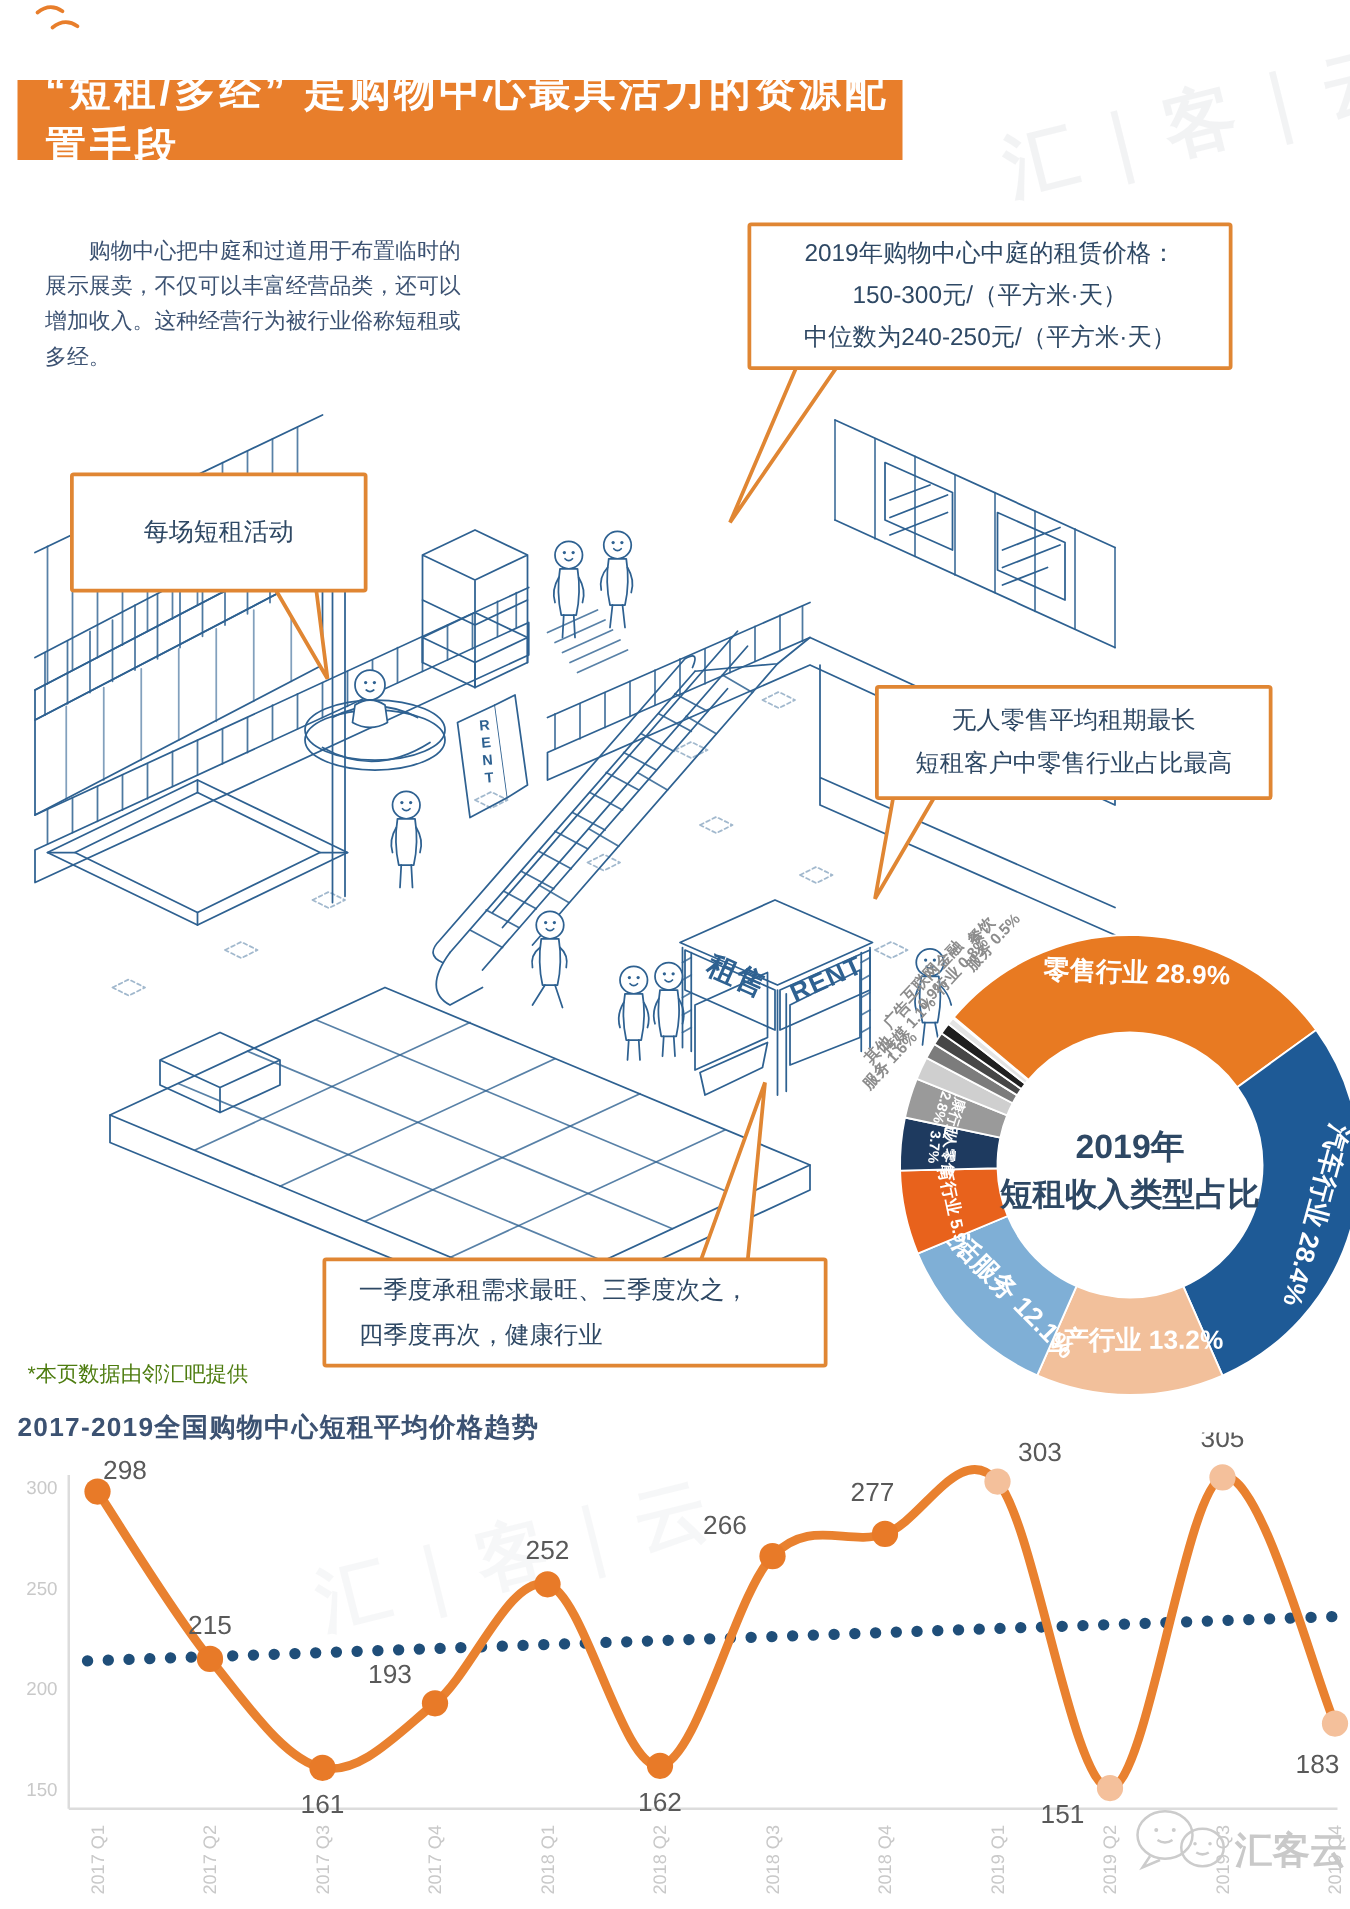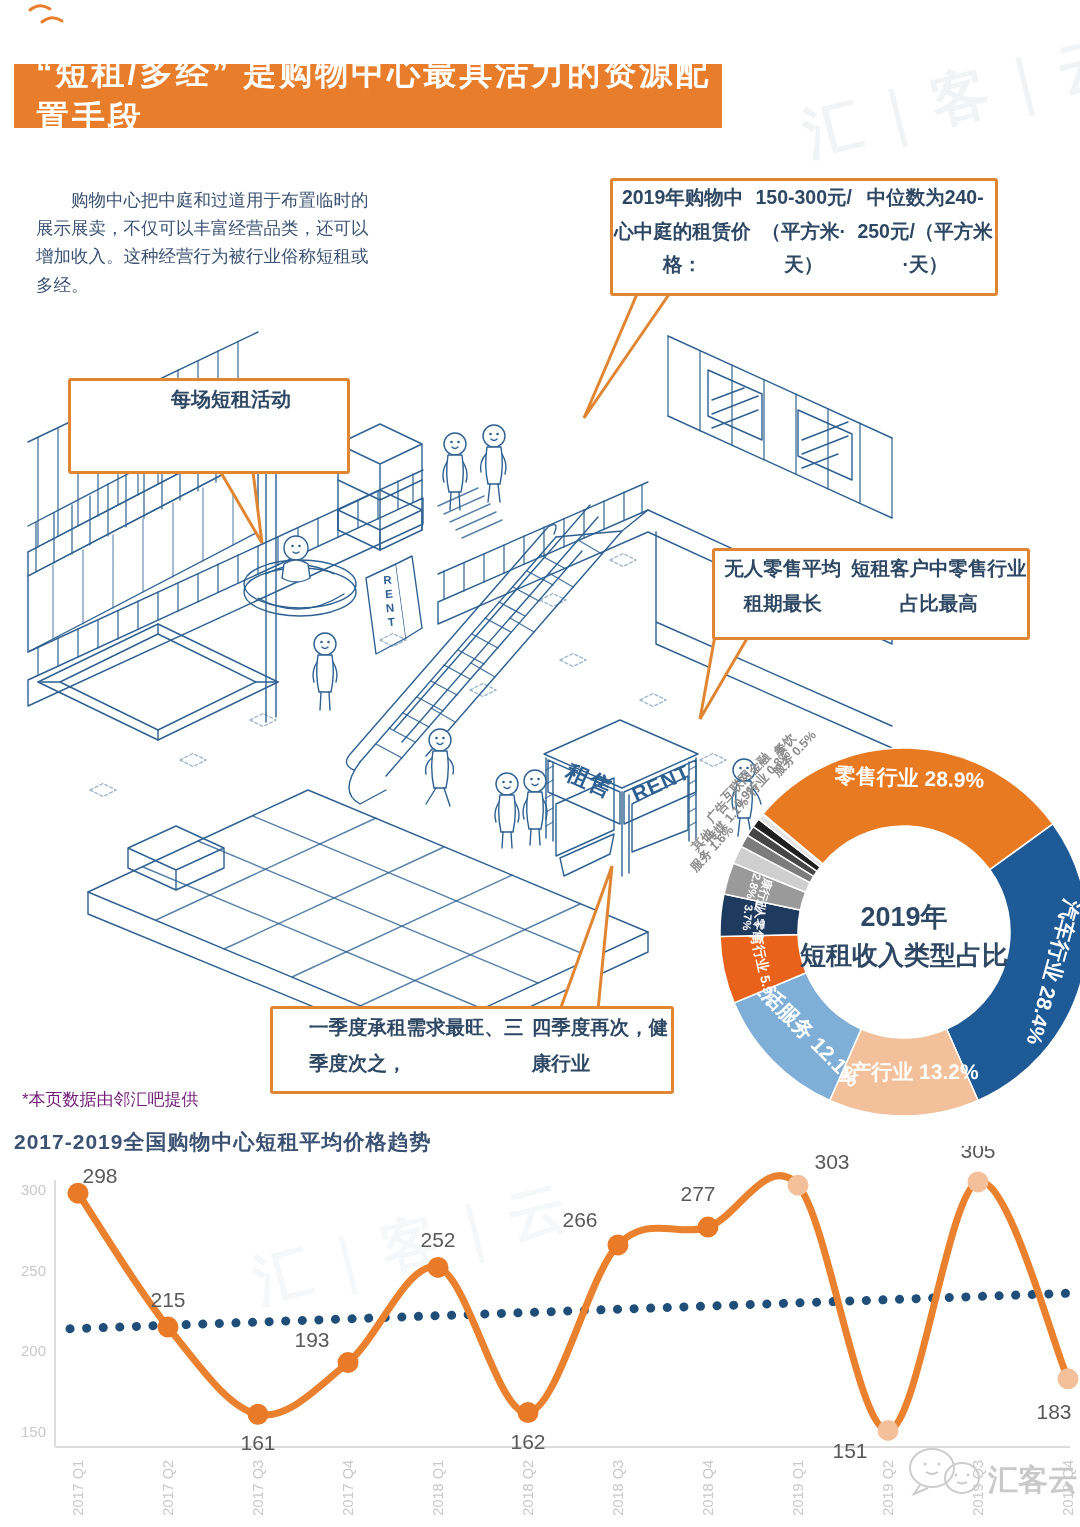--- a/index.html
+++ b/index.html
@@ -5,28 +5,28 @@
   html,body{margin:0;padding:0;background:#fff;}
   .page{position:relative;width:1080px;height:1527px;background:#fff;overflow:hidden;
         font-family:"Liberation Sans","DejaVu Sans",sans-serif;color:#2E4864;}
   .abs{position:absolute;}
   .banner{left:14px;top:64px;width:708px;height:64px;background:#E87E2B;color:#fff;
           font-size:33px;font-weight:bold;letter-spacing:3px;display:flex;align-items:center;
           padding-left:22px;box-sizing:border-box;z-index:3;}
   .intro{left:36px;top:168px;width:340px;font-size:17.5px;line-height:1.62;color:#3C5272;
          text-indent:2em;font-weight:400;z-index:3;}
   .callout{position:absolute;background:#fff;border:3.5px solid #E08633;border-radius:3px;
-           color:#2E4864;font-weight:bold;z-index:5;display:flex;flex-direction:row;justify-content:center;margin-left:12px;}
+           color:#2E4864;font-weight:normal;z-index:5;display:flex;flex-direction:column;justify-content:center;}
   .co-center{text-align:center;}
   #callout-price{left:598px;top:178px;width:382px;height:112px;font-size:19.5px;line-height:1.72;}
-  #callout-duration{left:56px;top:378px;width:232px;height:90px;font-size:20px;line-height:1.85;padding-left:44px;}
+  #callout-duration{left:56px;top:378px;width:232px;height:90px;font-size:20px;line-height:1.85;}
   #callout-retail{left:700px;top:548px;width:312px;height:86px;font-size:19.5px;line-height:1.8;}
   #callout-season{left:258px;top:1006px;width:404px;height:88px;font-size:19.5px;line-height:1.85;
-                  padding-left:36px;box-sizing:border-box;}
-  .footnote{left:22px;top:1088px;font-size:17px;color:#701a75;font-weight:500;z-index:3;}
+                  padding-left:26px;box-sizing:border-box;}
+  .footnote{left:22px;top:1088px;font-size:17px;color:#4d7c0f;font-weight:500;z-index:3;}
   .chart-title{left:14px;top:1128px;font-size:21px;color:#3C5272;font-weight:600;letter-spacing:1px;z-index:3;}
   .wm{position:absolute;color:#7e8794;opacity:.09;font-size:58px;font-weight:bold;
       transform:rotate(-14deg);letter-spacing:8px;z-index:0;white-space:nowrap;}
   svg text{font-family:"Liberation Sans","DejaVu Sans",sans-serif;}
 </style>
 </head>
 <body>
 
 <div class="page">
 

